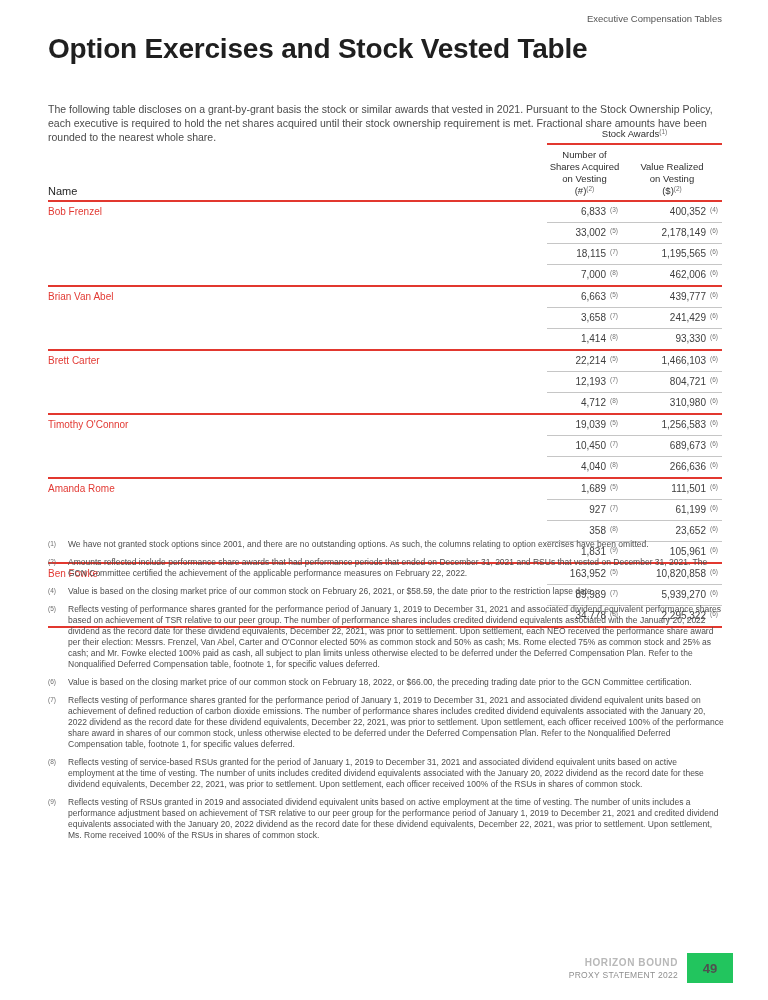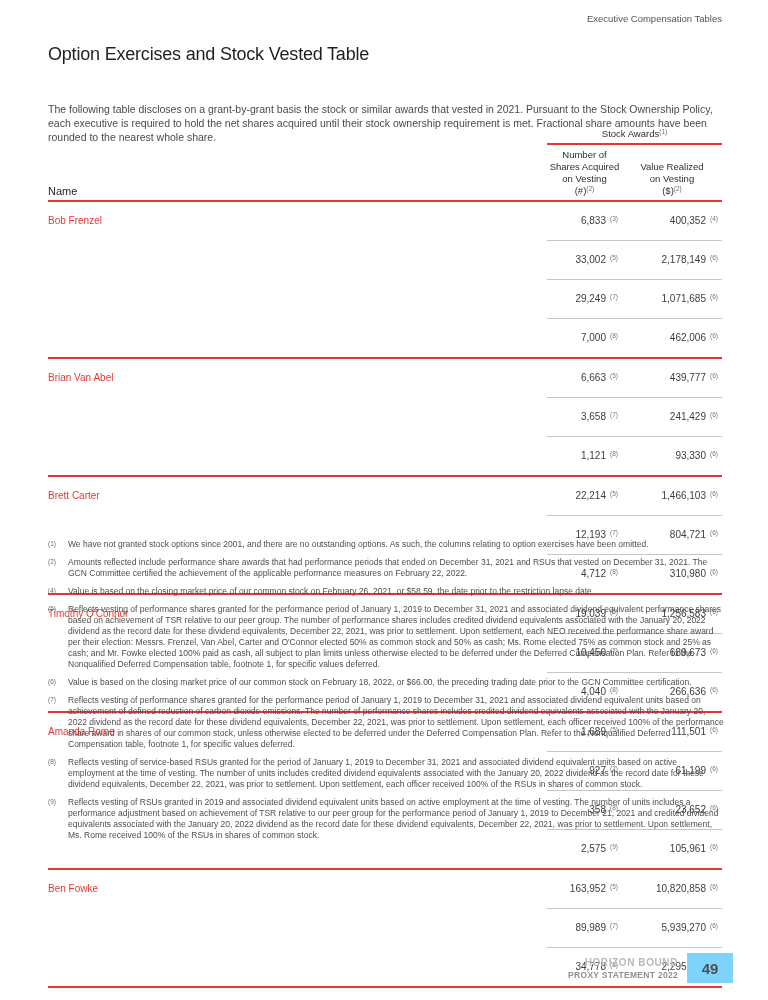--- a/index.html
+++ b/index.html
@@ -16,23 +16,23 @@
   .header-right {
     position: absolute;
     top: 13px;
     right: 46px;
     font-size: 9.5px;
     color: #555555;
   }
   .title {
     position: absolute;
     left: 48px;
-    top: 44px;
-    font-size: 18px;
-    font-weight: 400;
+    top: 33px;
+    font-size: 28px;
+    font-weight: 700;
     letter-spacing: -0.2px;
     color: #1f1f1f;
   }
   .intro {
     position: absolute;
     left: 48px;
     top: 78px;
     width: 676px;
     font-size: 10.5px;
     line-height: 14px;
@@ -78,21 +78,21 @@
   .col-head-row th { border-bottom: 2px solid #e2382f; }
   .comp-table sup {
     font-size: 6.5px;
     color: #6e6e6e;
     vertical-align: 3px;
     line-height: 0;
   }
   tbody td {
     font-size: 10px;
     line-height: 10px;
-    padding: 14px 0;
+    padding: 5px 0;
     height: 16px;
     vertical-align: middle;
   }
   .cell-name {
     color: #e23a34;
     text-align: left;
     white-space: nowrap;
   }
   .cell-num { text-align: right; white-space: nowrap; color: #3d3d3d; }
   .cell-num sup.m {
@@ -144,30 +144,29 @@
     font-size: 10px;
     font-weight: 700;
     letter-spacing: 0.6px;
     color: #b8b8b8;
   }
   .brand2 {
     font-size: 8.5px;
     letter-spacing: 0.3px;
     color: #8f8f8f;
     margin-top: 2px;
-    font-weight: bold;
   }
   .page-box {
     width: 46px;
     height: 30px;
-    background: #7dd3fc;
+    background: #22c55e;
     display: flex;
     align-items: center;
     justify-content: center;
-    font-size: 15px;
+    font-size: 13px;
     font-weight: 700;
     color: #4f4f4f;
   }
 </style>
 </head>
 <body>
 
 <div class="page">
 
   <div class="header-right">Executive Compensation Tables</div>
@@ -208,41 +207,41 @@
           <td class="cell-num"><span>6,833</span><sup class="m">(3)</sup></td>
           <td class="cell-num"><span>400,352</span><sup class="m">(4)</sup></td>
         </tr>
         <tr class="sub-row">
           <td class="cell-name"></td>
           <td class="cell-num"><span>33,002</span><sup class="m">(5)</sup></td>
           <td class="cell-num"><span>2,178,149</span><sup class="m">(6)</sup></td>
         </tr>
         <tr class="sub-row">
           <td class="cell-name"></td>
-          <td class="cell-num"><span>29,249</span><sup class="m">(7)</sup></td>
-          <td class="cell-num"><span>1,071,685</span><sup class="m">(6)</sup></td>
+          <td class="cell-num"><span>18,115</span><sup class="m">(7)</sup></td>
+          <td class="cell-num"><span>1,195,565</span><sup class="m">(6)</sup></td>
         </tr>
         <tr class="sub-row">
           <td class="cell-name"></td>
           <td class="cell-num"><span>7,000</span><sup class="m">(8)</sup></td>
           <td class="cell-num"><span>462,006</span><sup class="m">(6)</sup></td>
         </tr>
         <tr class="group-first">
           <td class="cell-name">Brian Van Abel</td>
           <td class="cell-num"><span>6,663</span><sup class="m">(5)</sup></td>
           <td class="cell-num"><span>439,777</span><sup class="m">(6)</sup></td>
         </tr>
         <tr class="sub-row">
           <td class="cell-name"></td>
           <td class="cell-num"><span>3,658</span><sup class="m">(7)</sup></td>
           <td class="cell-num"><span>241,429</span><sup class="m">(6)</sup></td>
         </tr>
         <tr class="sub-row">
           <td class="cell-name"></td>
-          <td class="cell-num"><span>1,121</span><sup class="m">(8)</sup></td>
+          <td class="cell-num"><span>1,414</span><sup class="m">(8)</sup></td>
           <td class="cell-num"><span>93,330</span><sup class="m">(6)</sup></td>
         </tr>
         <tr class="group-first">
           <td class="cell-name">Brett Carter</td>
           <td class="cell-num"><span>22,214</span><sup class="m">(5)</sup></td>
           <td class="cell-num"><span>1,466,103</span><sup class="m">(6)</sup></td>
         </tr>
         <tr class="sub-row">
           <td class="cell-name"></td>
           <td class="cell-num"><span>12,193</span><sup class="m">(7)</sup></td>
@@ -278,21 +277,21 @@
           <td class="cell-num"><span>927</span><sup class="m">(7)</sup></td>
           <td class="cell-num"><span>61,199</span><sup class="m">(6)</sup></td>
         </tr>
         <tr class="sub-row">
           <td class="cell-name"></td>
           <td class="cell-num"><span>358</span><sup class="m">(8)</sup></td>
           <td class="cell-num"><span>23,652</span><sup class="m">(6)</sup></td>
         </tr>
         <tr class="sub-row">
           <td class="cell-name"></td>
-          <td class="cell-num"><span>2,575</span><sup class="m">(9)</sup></td>
+          <td class="cell-num"><span>1,831</span><sup class="m">(9)</sup></td>
           <td class="cell-num"><span>105,961</span><sup class="m">(6)</sup></td>
         </tr>
         <tr class="group-first">
           <td class="cell-name">Ben Fowke</td>
           <td class="cell-num"><span>163,952</span><sup class="m">(5)</sup></td>
           <td class="cell-num"><span>10,820,858</span><sup class="m">(6)</sup></td>
         </tr>
         <tr class="sub-row">
           <td class="cell-name"></td>
           <td class="cell-num"><span>89,989</span><sup class="m">(7)</sup></td>

